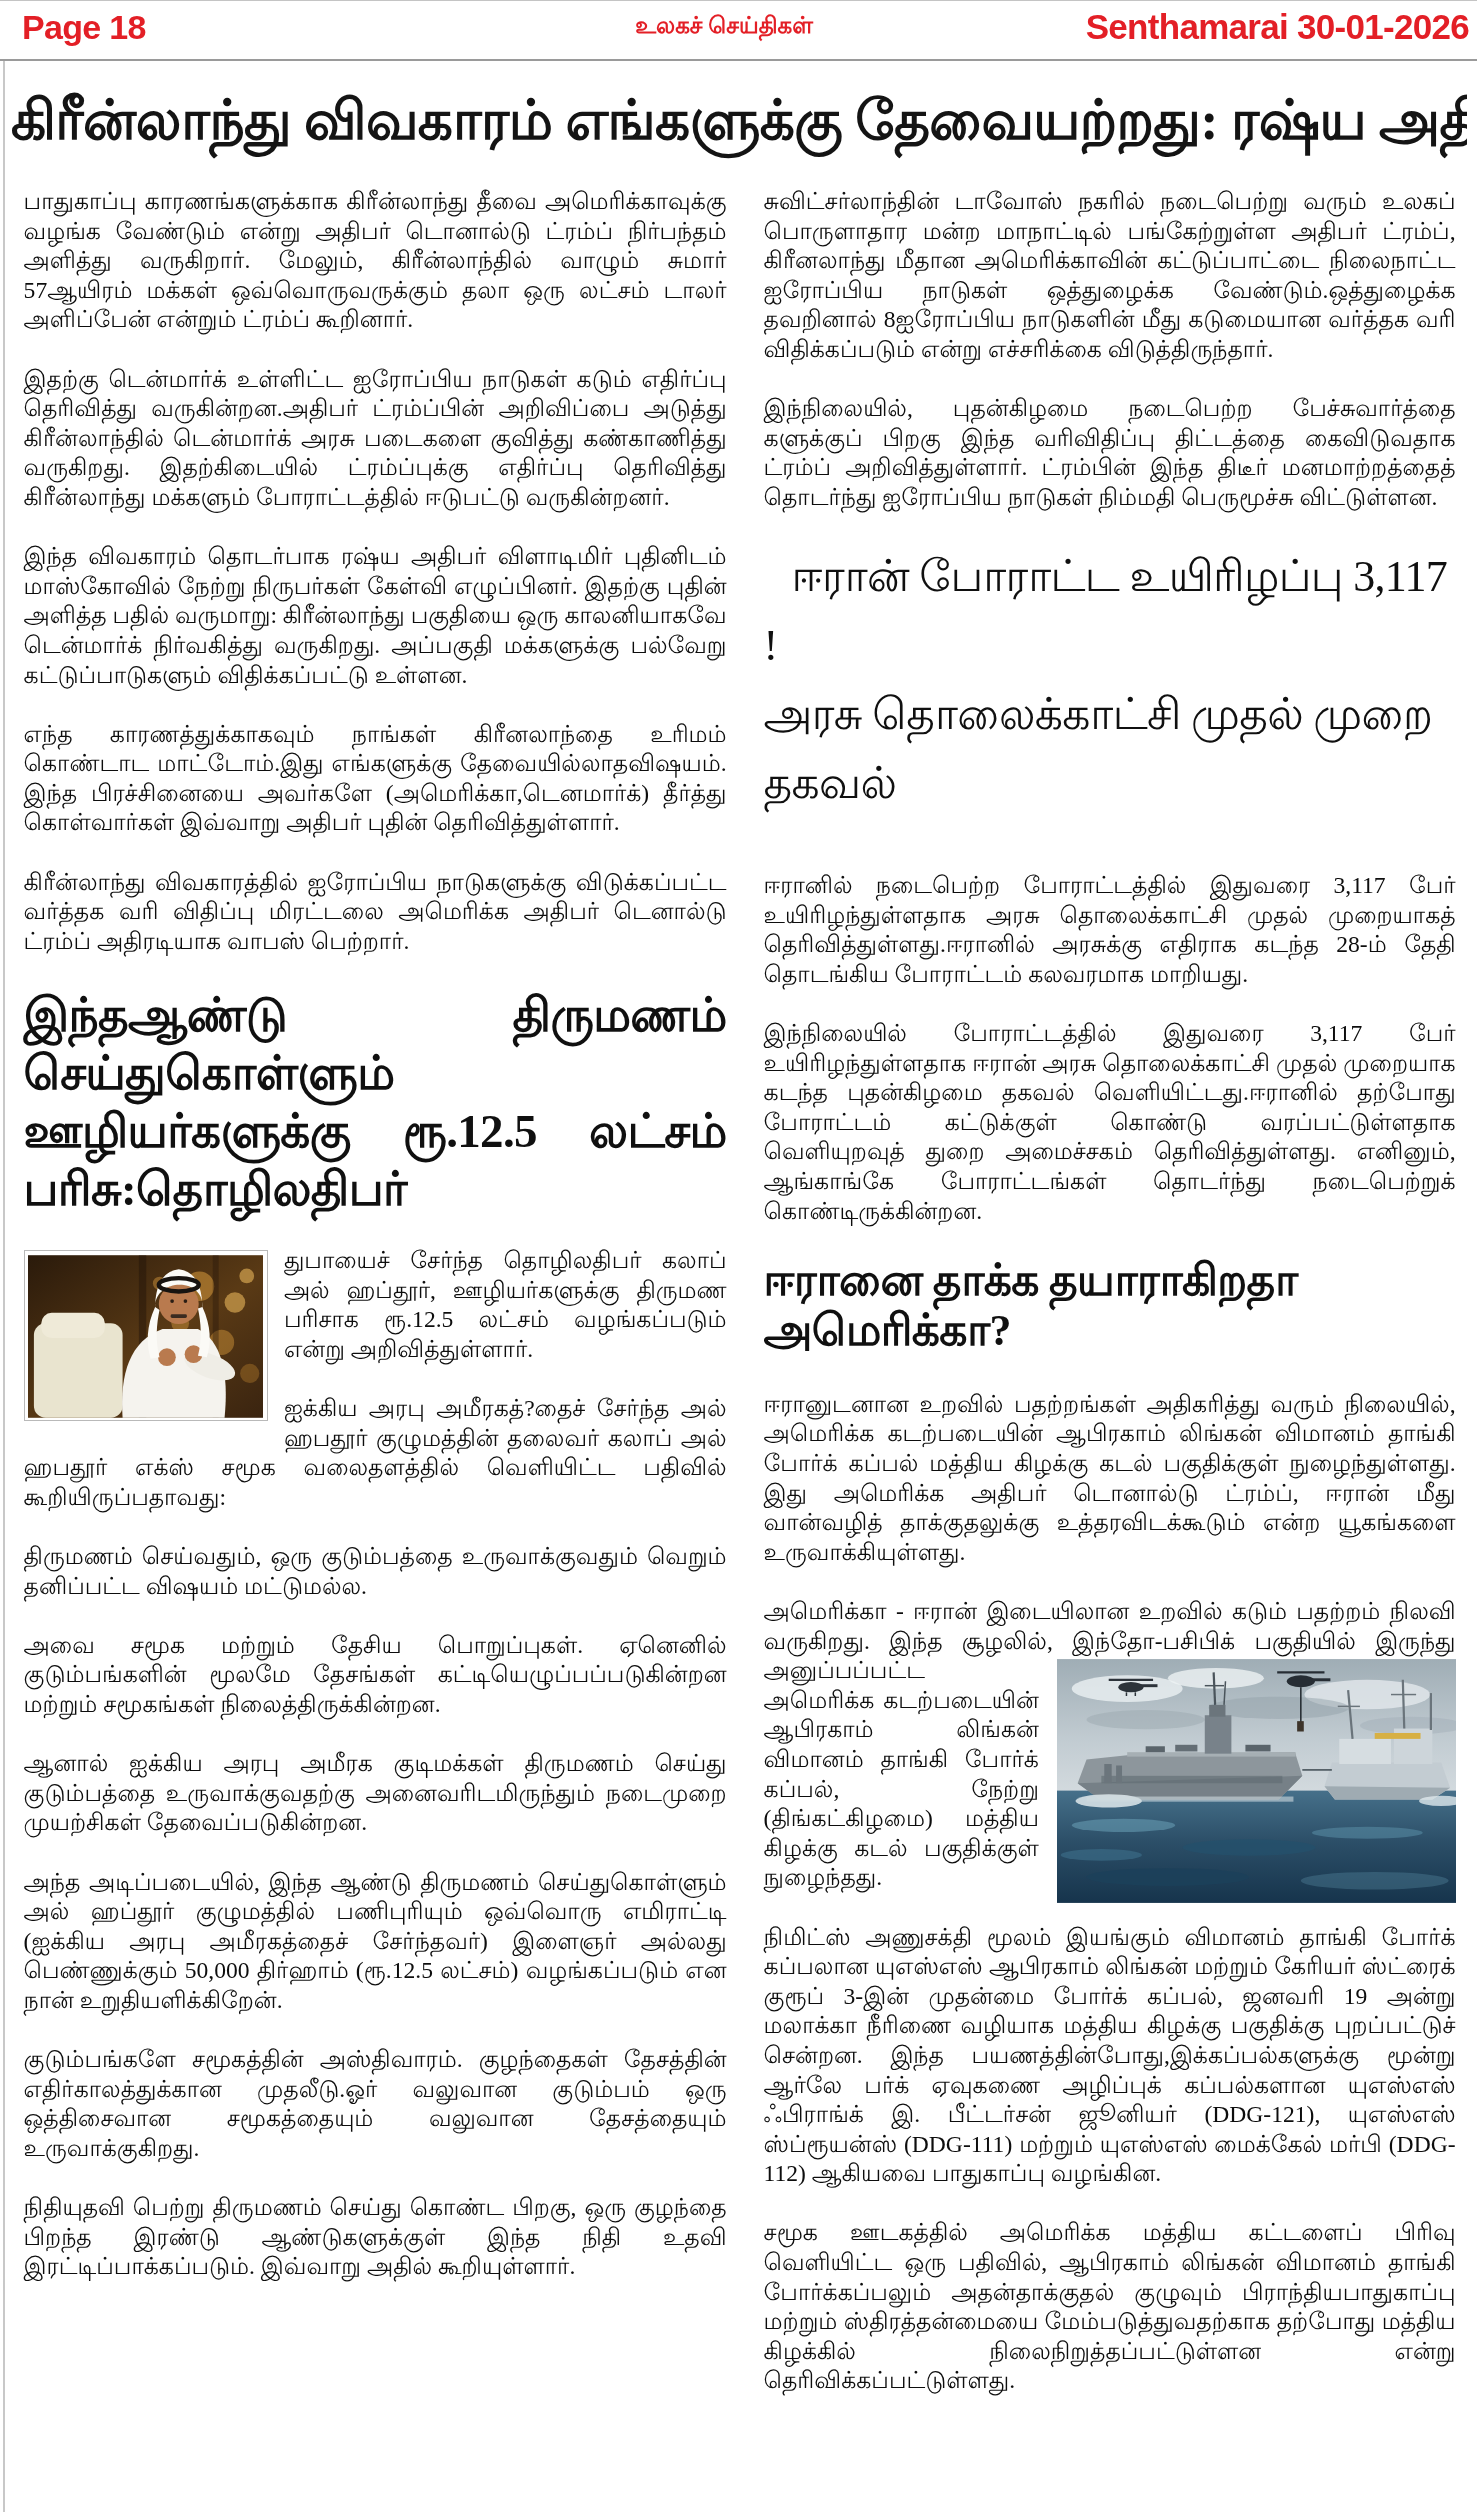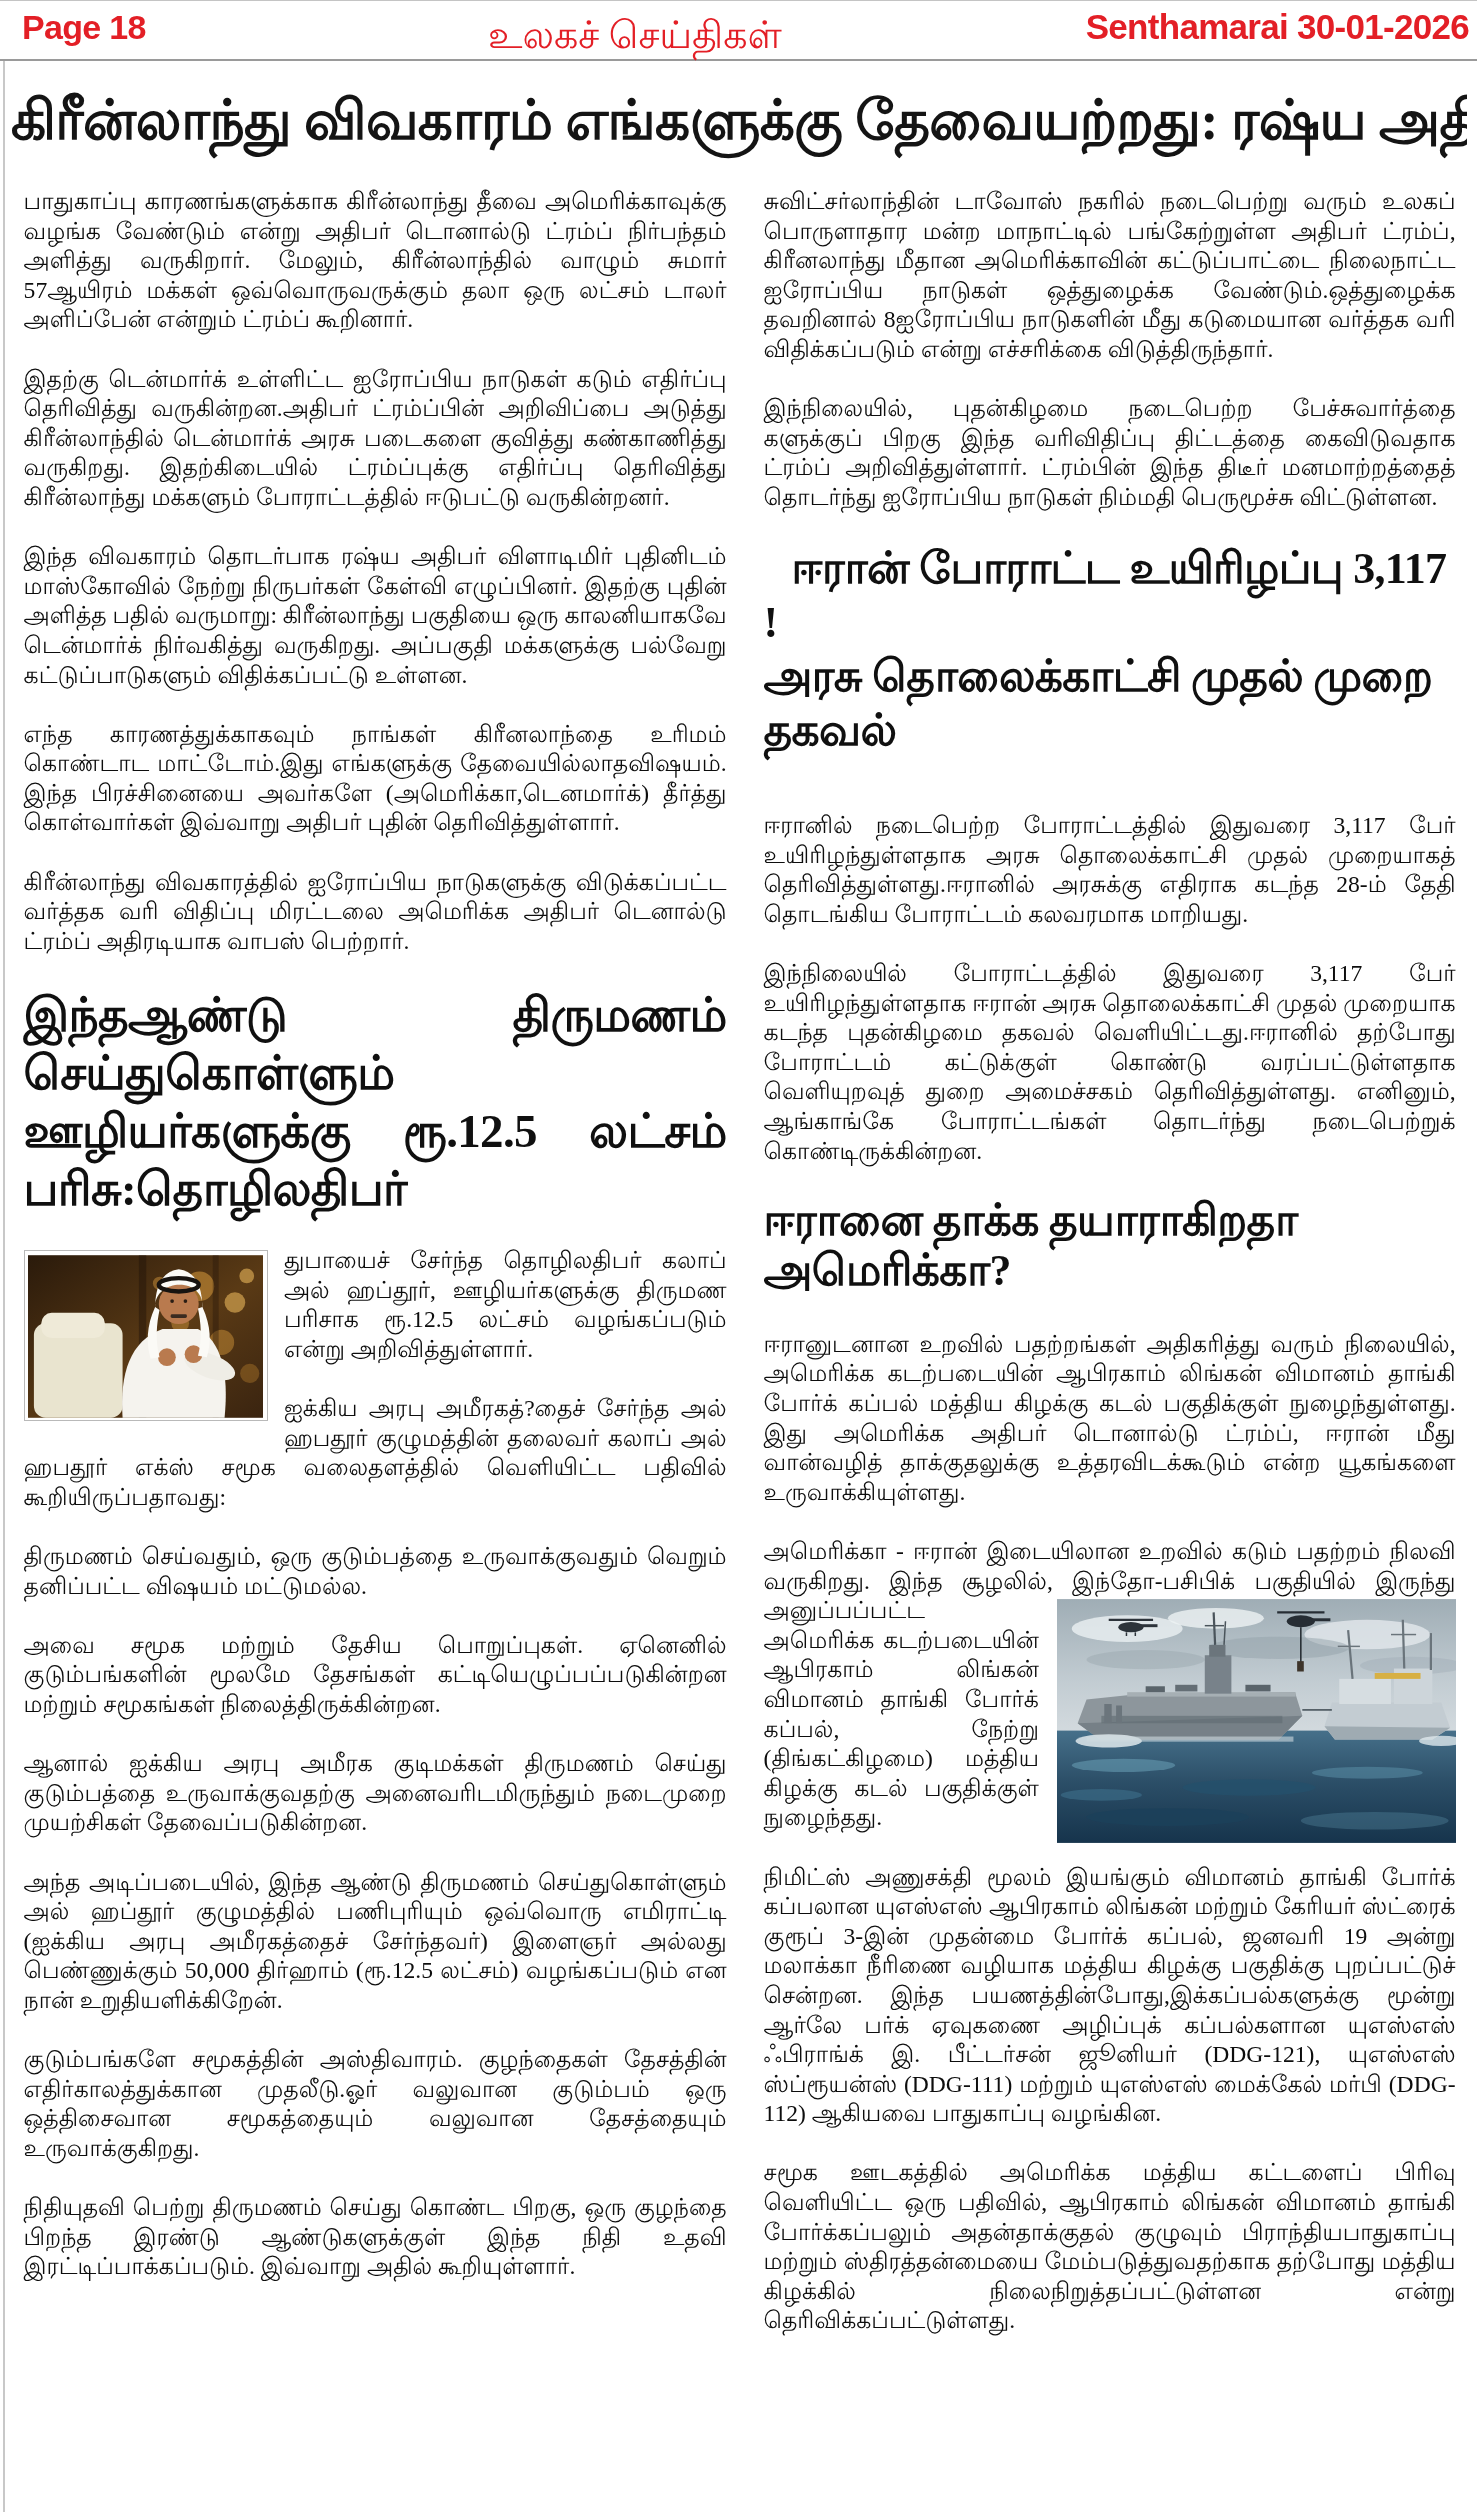--- a/index.html
+++ b/index.html
@@ -20,22 +20,22 @@
   .header{
     position:absolute;top:0;left:0;right:0;height:58px;
     border-bottom:2.2px solid #9a9a9a;background:#fff;
   }
   .page-label{
     position:absolute;left:22px;top:7.4px;
     font-family:"Liberation Sans", sans-serif;
     font-size:34px;font-weight:700;color:#e31f26;letter-spacing:-0.7px;
   }
   .section-title{
-    position:absolute;left:488px;top:11.8px;width:325px;text-align:left;
-    font-size:38px;font-weight:400;color:#e31f26;
+    position:absolute;left:488px;top:11.8px;width:325px;text-align:right;
+    font-size:23px;font-weight:700;color:#e31f26;
   }
   .masthead{
     position:absolute;right:8.9px;top:5.9px;
     font-family:"Liberation Sans", sans-serif;
     font-size:35px;font-weight:700;color:#e31f26;letter-spacing:-0.7px;
   }
   
   .lead-headline{
     position:absolute;top:64px;left:11px;right:11px;height:117px;
     text-align:center;
@@ -58,21 +58,21 @@
   .subhead + .p{margin-top:0;}
   
   .left-a2-headline{
     margin:18px 0 28px 0;
     font-size:47px;line-height:58px;font-weight:700;color:#101010;
     text-align:justify;text-align-last:justify;letter-spacing:-0.7px;
   }
   
   .right-a2-headline{
     margin:19px 0 53px 0;
-    font-size:44px;line-height:54px;font-weight:700;color:#101010;letter-spacing:-0.7px;
+    font-size:44px;line-height:69px;font-weight:400;color:#101010;letter-spacing:-0.7px;
   }
   .right-a2-headline .hl1{text-indent:28px;}
   .right-a3-headline{
     margin:22px 0 34px 0;
     font-size:44px;line-height:50px;font-weight:700;color:#101010;letter-spacing:-0.7px;
   }
   
   .photo-person{
     float:left;width:244px;height:171px;
     border:0.7px solid #b9b9b9;background:#fff;padding:3.7px;

